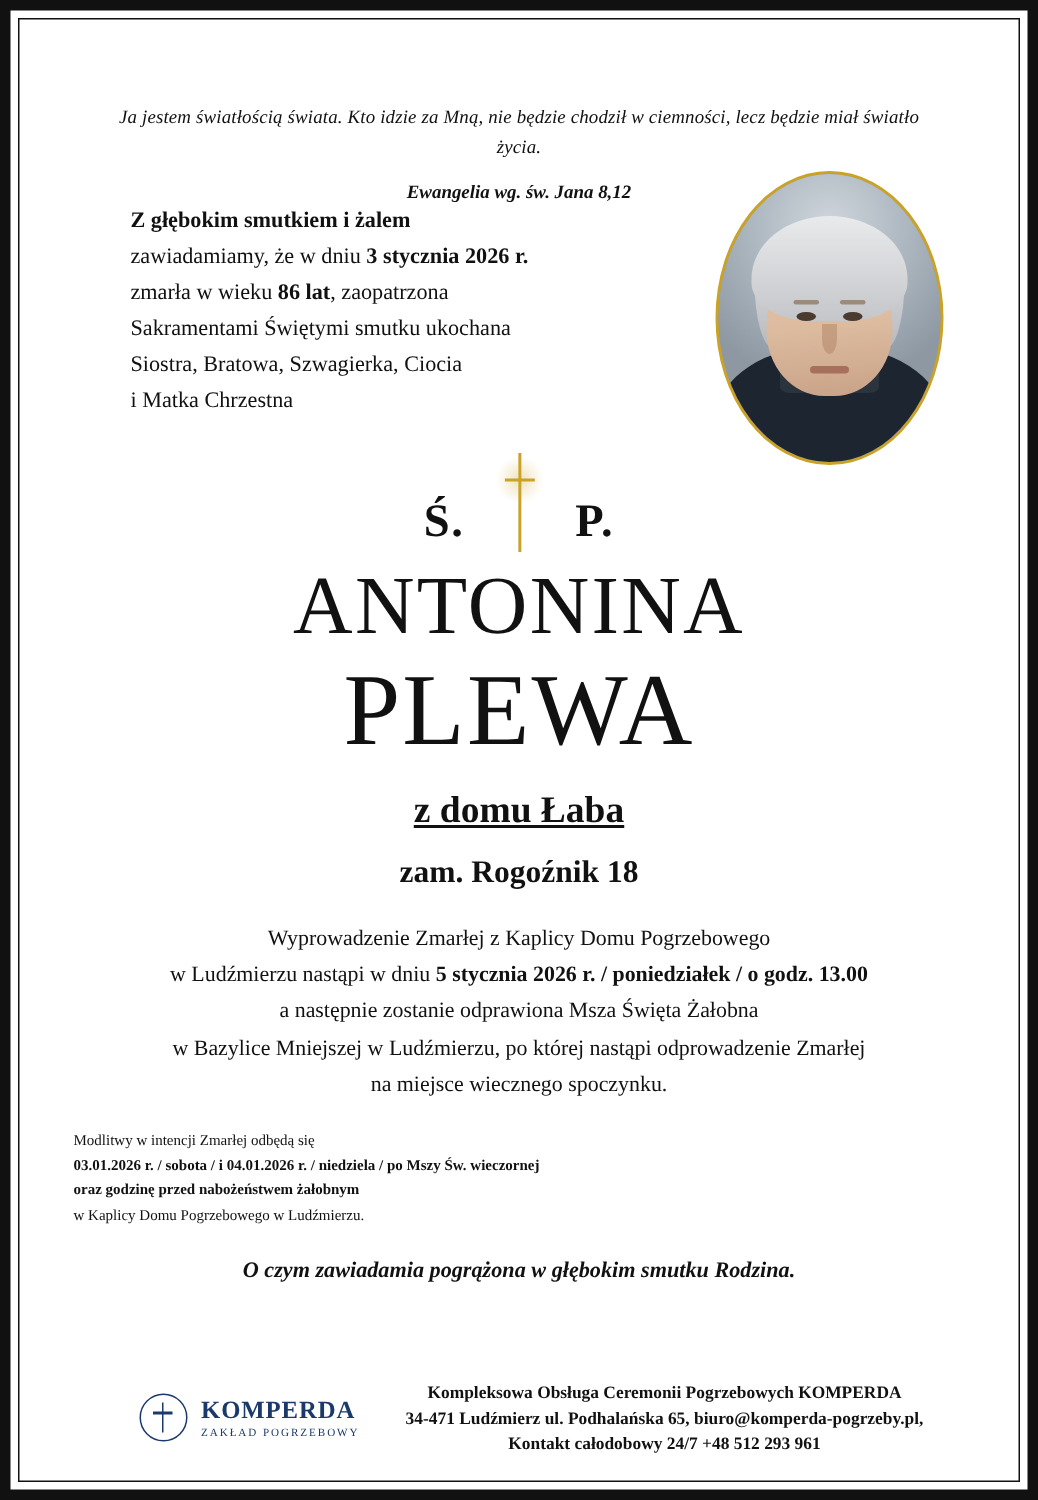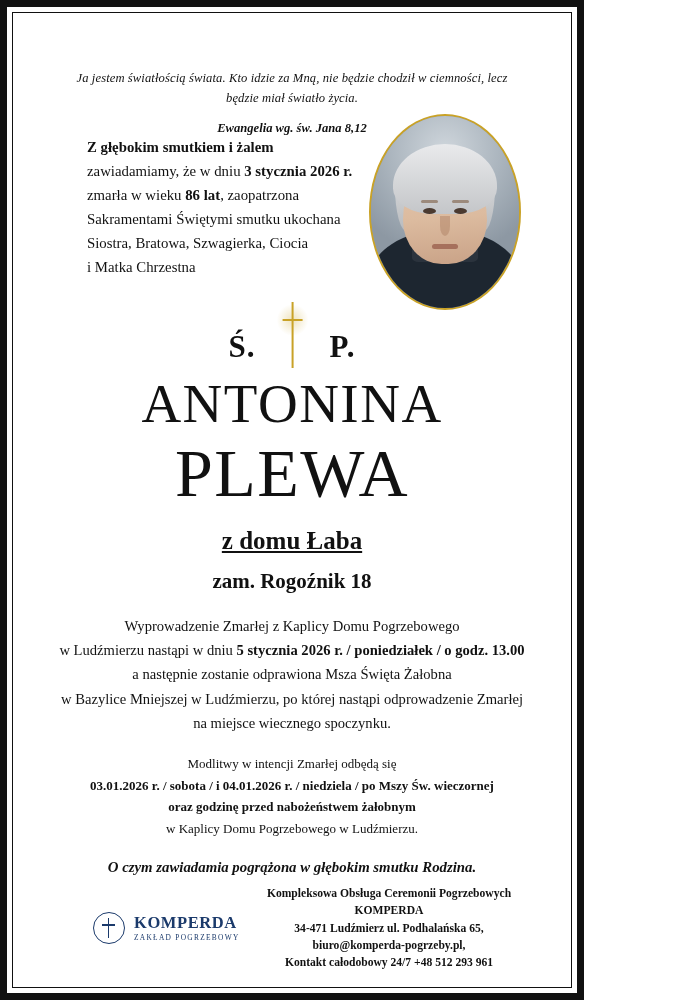--- a/index.html
+++ b/index.html
@@ -10,21 +10,21 @@
   body {
     width: 692px;
     height: 1000px;
     font-family: "Liberation Serif", serif;
     color: #111111;
     overflow: hidden;
   }
 
   .notice {
     position: relative;
-    width: 584px;
+    width: 692px;
     height: 1000px;
     box-sizing: border-box;
     background: #ffffff;
     border: 7px solid #111111;
     padding: 0;
   }
   .inner-frame {
     position: absolute;
     top: 5px;
     left: 5px;
@@ -273,22 +273,22 @@
   .para {
     text-align: center;
     font-size: 14.6px;
     line-height: 1.66;
     margin-top: 20px;
     font-weight: normal;
   }
   .para b { font-weight: bold; }
 
   .para-prayers {
-    text-align: center;
-    font-size: 13px;
+    text-align: left;
+    font-size: 10px;
     line-height: 1.66;
     margin-top: 18px;
   }
 
   .family {
     text-align: center;
     font-size: 14.8px;
     font-weight: bold;
     font-style: italic;
     margin-top: 20px;

